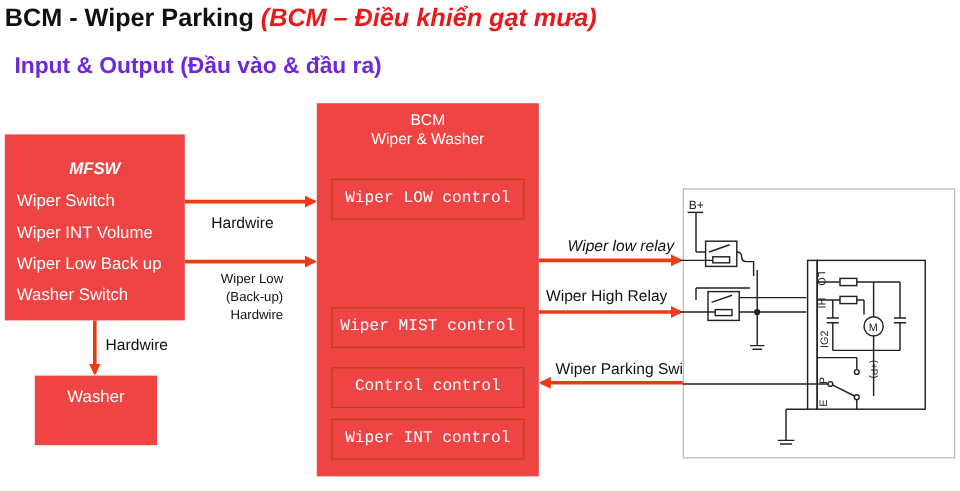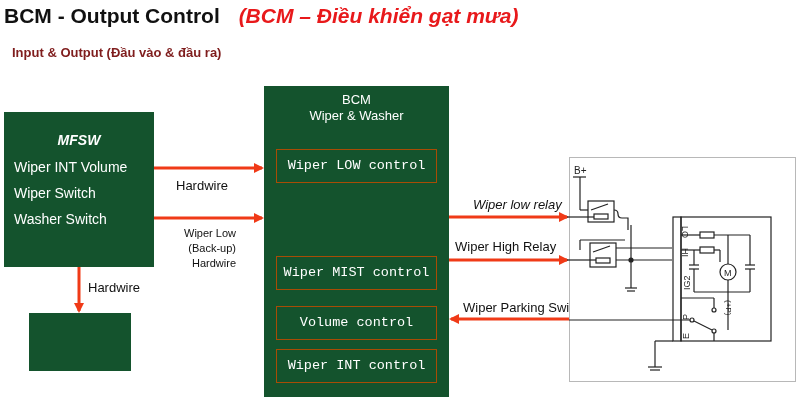--- a/index.html
+++ b/index.html
@@ -1,62 +1,64 @@
 <!DOCTYPE html>
 <html><head>
 <meta charset="utf-8">
 <style>
   html, body { margin:0; padding:0; }
   body { width:800px; height:409px; position:relative; background:#ffffff; overflow:hidden;
          font-family:"Liberation Sans", sans-serif; }
   .abs { position:absolute; }
   .title { left:4px; top:4px; font-size:21px; font-weight:bold; color:#111; white-space:nowrap; }
-  .title .vn { color:#e8191b; font-style:italic;margin-left:13px; }
-  .subtitle { left:12px; top:45px; font-size:13px; font-weight:bold; color:#7f1d1d; white-space:nowrap; }
-  .orange { background:#14532d; color:#fff; }
+  .title .vn { color:#e8191b; font-style:italic; }
+  .subtitle { left:12px; top:45px; font-size:19px; font-weight:bold; color:#6d28d9; white-space:nowrap; }
+  .orange { background:#ef4444; color:#fff; }
   .mfsw { left:4px; top:112px; width:150px; height:155px; }
   .mfsw .head { text-align:center; font-weight:bold; font-style:italic; font-size:14px; margin-top:20px; }
   .mfsw .item { font-size:14px; margin-left:10px; height:26px; line-height:26px; }
   .mfsw .items { margin-top:6px; }
   .washer { left:29px; top:313px; width:102px; height:58px; text-align:center; font-size:14px; line-height:26px; padding-top:4px; box-sizing:border-box; }
   .bcm { left:264px; top:86px; width:185px; height:311px; }
   .bcm .head { text-align:center; font-size:13px; line-height:16px; margin-top:6px; }
   .ctrl { position:absolute; left:12px; width:161px; height:34px; border:1px solid #a84c05; box-sizing:border-box;
           text-align:center; line-height:32px; font-size:13.5px; color:#fff;font-family:Liberation Mono, monospace; }
   .lbl { font-size:13px; color:#111; white-space:nowrap; }
   .lbl-small { font-size:11px; color:#111; text-align:right; line-height:15px; }
   .circuit { left:569px; top:157px; width:227px; height:225px; border:1px solid #b8b8b8; box-sizing:border-box; background:#fff; }
   svg { position:absolute; left:0; top:0; overflow:visible; }
 </style>
 </head>
 <body>
 
-<div class="abs title"><span>BCM - Output Control</span> <span class="vn">(BCM – Điều khiển gạt mưa)</span></div>
+<div class="abs title"><span>BCM - Wiper Parking</span> <span class="vn">(BCM – Điều khiển gạt mưa)</span></div>
 <div class="abs subtitle">Input &amp; Output (Đầu vào &amp; đầu ra)</div>
 
 <div class="abs orange mfsw">
   <div class="head">MFSW</div>
   <div class="items">
+    <div class="item">Wiper Switch</div>
     <div class="item">Wiper INT Volume</div>
-    <div class="item">Wiper Switch</div>
+    <div class="item">Wiper Low Back up</div>
     <div class="item">Washer Switch</div>
   </div>
 </div>
 
 <div class="abs orange washer">
+  <div>Washer</div>
 </div>
 
 <div class="abs orange bcm">
   <div class="head">
     <div>BCM</div>
     <div>Wiper &amp; Washer</div>
   </div>
   <div class="ctrl" style="top:63px">Wiper LOW control</div>
   <div class="ctrl" style="top:170px">Wiper MIST control</div>
-  <div class="ctrl" style="top:220px">Volume control</div>
+  <div class="ctrl" style="top:220px">Control control</div>
   <div class="ctrl" style="top:263px">Wiper INT control</div>
 </div>
 
 <div class="abs lbl" style="left:176px; top:178px;">Hardwire</div>
 <div class="abs lbl-small" style="left:172px; top:226px; width:64px;">
   <div>Wiper Low</div>
   <div>(Back-up)</div>
   <div>Hardwire</div>
 </div>
 <div class="abs lbl" style="left:88px; top:280px;">Hardwire</div>

